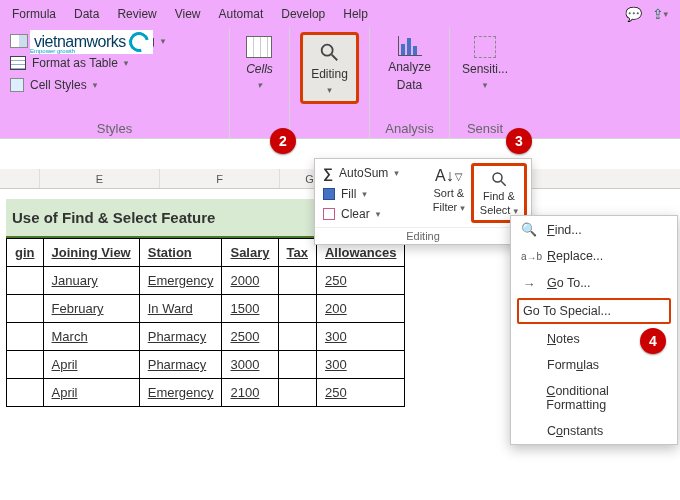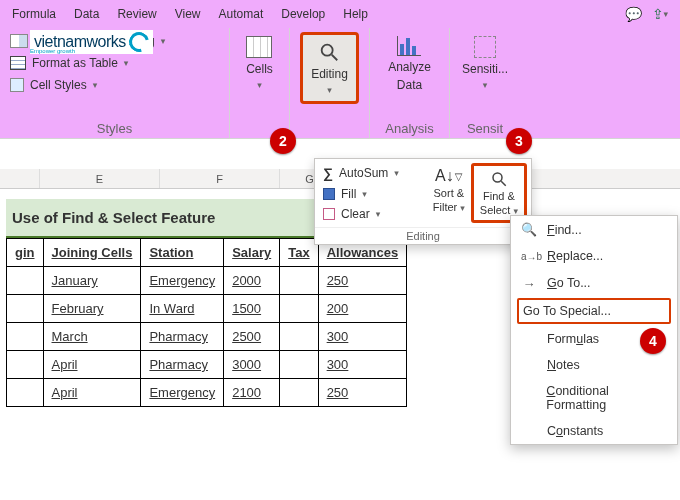--- a/index.html
+++ b/index.html
@@ -24,31 +24,31 @@
   .table-icon { width: 16px; height: 14px; border: 1px solid #444; background: repeating-linear-gradient(#fff, #fff 3px, #9ac 3px, #9ac 4px); }
   .cellstyle-icon { width: 14px; height: 14px; border: 1px solid #888; background: #def; }
 
   
   .logo { position: absolute; top: 30px; left: 30px; z-index: 50; background: #fff; padding: 2px 4px; display: flex; align-items: center; gap: 3px; }
   .logo-text { font-size: 16px; font-weight: 500; color: #003a5d; letter-spacing: -0.5px; }
   .logo-circle { width: 20px; height: 20px; border: 3px solid #00a0c8; border-right-color: transparent; border-radius: 50%; transform: rotate(30deg); }
   .logo-sub { position: absolute; top: 18px; left: 0; font-size: 6px; color: #00a0c8; white-space: nowrap; }
 
   
-  .cells-group { width: 60px; align-items: center; }
+  .cells-group { width: 60px; align-items: center; font-style: italic; }
   .big-btn { display: flex; flex-direction: column; align-items: center; gap: 4px; padding: 4px; font-size: 12px; }
   .cells-icon { width: 26px; height: 22px; border: 1px solid #666; background: repeating-linear-gradient(90deg, #fff, #fff 6px, #ccc 6px, #ccc 7px), repeating-linear-gradient(#fff, #fff 6px, #ccc 6px, #ccc 7px); }
 
   
   .editing-group { width: 80px; align-items: center; }
   .editing-btn { border: 3px solid #d83b01; border-radius: 4px; padding: 6px 8px; display: flex; flex-direction: column; align-items: center; gap: 4px; background: #e8e6e3; }
   .search-icon { width: 22px; height: 22px; }
 
   
-  .analysis-group { width: 80px; align-items: center; }
+  .analysis-group { width: 80px; }
   .chart-icon { width: 24px; height: 20px; display: flex; align-items: flex-end; gap: 2px; border-left: 1px solid #555; border-bottom: 1px solid #555; padding: 0 2px; }
   .chart-icon span { width: 4px; background: #4472c4; }
   .chart-icon span:nth-child(1){height:60%;} .chart-icon span:nth-child(2){height:90%;} .chart-icon span:nth-child(3){height:50%;}
 
   
   .sens-group { width: 70px; align-items: center; }
   .sens-icon { width: 22px; height: 22px; border: 1px dashed #888; }
 
   
   .badge { position: absolute; width: 26px; height: 26px; border-radius: 50%; background: #c00; color: #fff; font-weight: bold; font-size: 14px; display: flex; align-items: center; justify-content: center; z-index: 60; box-shadow: 0 1px 2px rgba(0,0,0,.4); }
@@ -193,21 +193,21 @@
   <div class="colh" style="width:60px;">G</div>
 </div>
 
 <div class="sheet">
   <div class="title-cell">Use of Find &amp; Select Feature</div>
 
   <table class="data">
     <tbody>
         <tr>
       <th>gin</th>
-      <th>Joining Cells</th>
+      <th>Joining View</th>
       <th>Station</th>
       <th>Salary</th>
       <th>Tax</th>
       <th>Allowances</th>
     </tr>
     <tr>
           <td></td>
           <td>January</td>
           <td>Emergency</td>
           <td>2000</td>
@@ -299,25 +299,25 @@
     </div>
   <div class="item">
       <span class="ico">→</span>
       <span><span class="underline-char">G</span>o To...</span>
     </div>
   <div class="item sp">
       <span>Go To Special...</span>
     </div>
   <div class="item">
       <span class="ico"></span>
+      <span><span class="underline-char">N</span>otes</span>
+    </div>
+  <div class="item">
+      <span class="ico"></span>
       <span>Form<span class="underline-char">u</span>las</span>
-    </div>
-  <div class="item">
-      <span class="ico"></span>
-      <span><span class="underline-char">N</span>otes</span>
     </div>
   <div class="item">
       <span class="ico"></span>
       <span><span class="underline-char">C</span>onditional Formatting</span>
     </div>
   <div class="item">
       <span class="ico"></span>
       <span>C<span class="underline-char">o</span>nstants</span>
     </div>
 </div>

